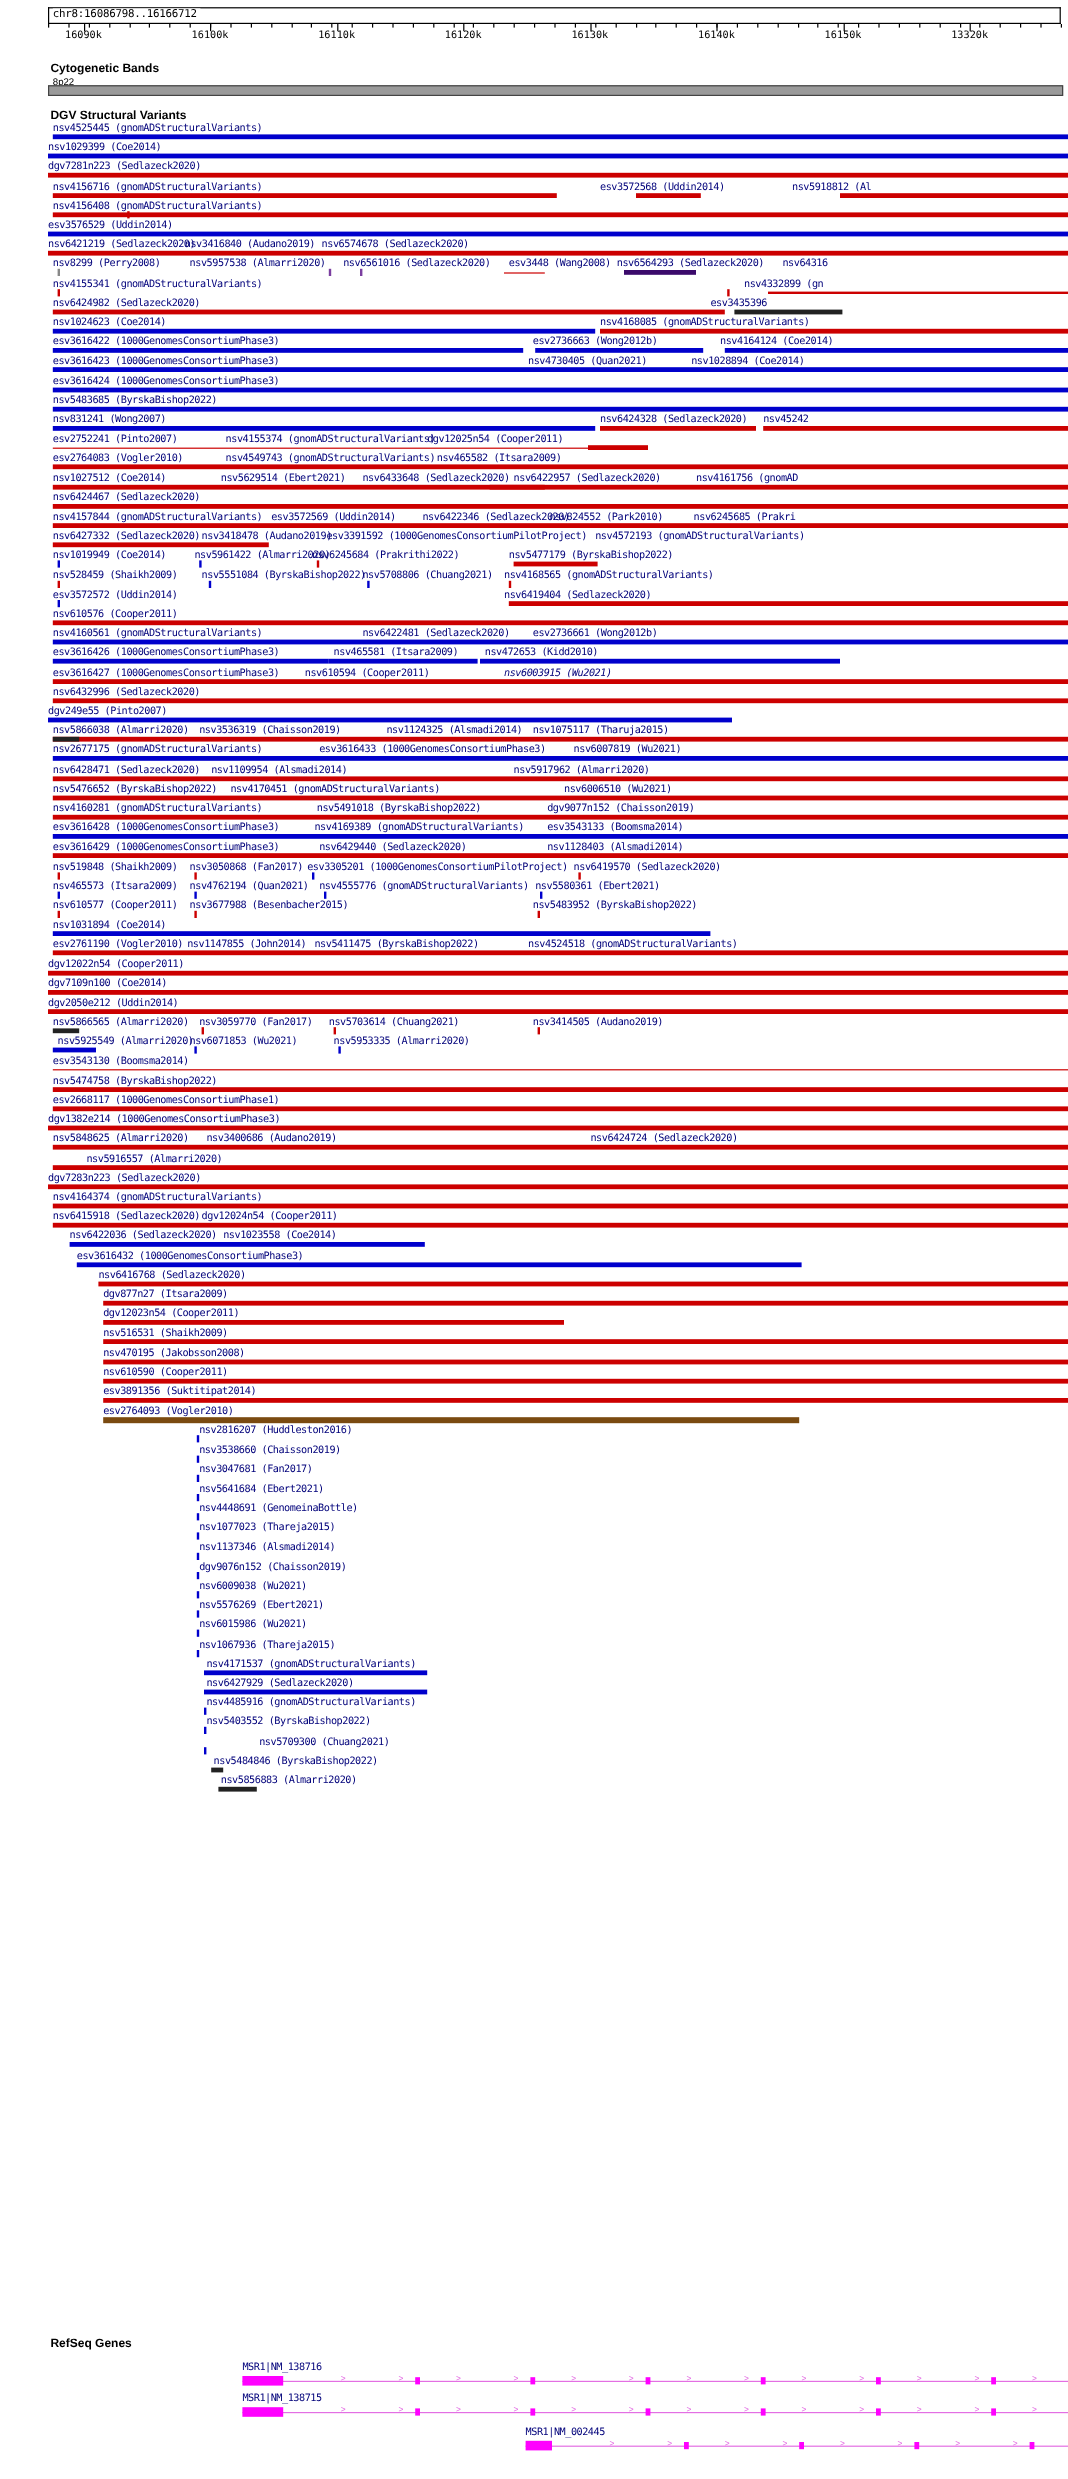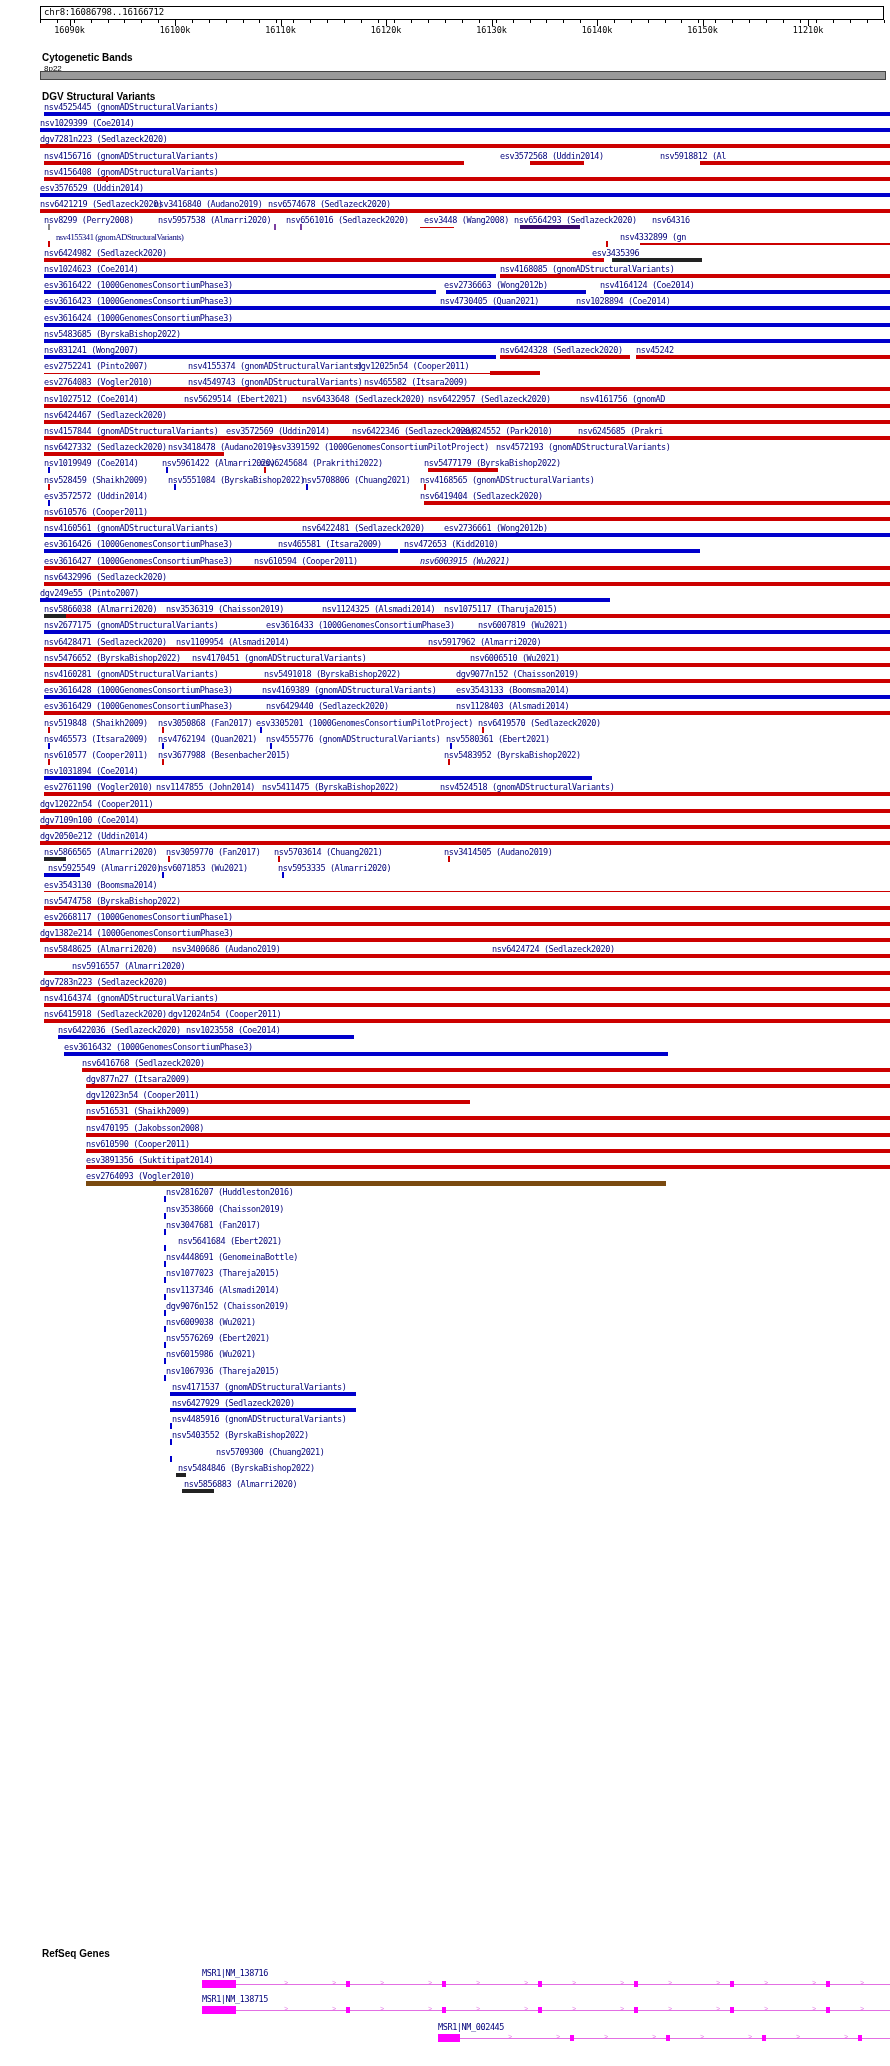--- a/index.html
+++ b/index.html
@@ -217,21 +217,21 @@
         <div class="tick-text" style="left: 240.54px;">16110k</div>
         <div class="tick-major" style="left: 346.04px;"></div>
         <div class="tick-text" style="left: 346.04px;">16120k</div>
         <div class="tick-major" style="left: 451.54px;"></div>
         <div class="tick-text" style="left: 451.54px;">16130k</div>
         <div class="tick-major" style="left: 557.04px;"></div>
         <div class="tick-text" style="left: 557.04px;">16140k</div>
         <div class="tick-major" style="left: 662.54px;"></div>
         <div class="tick-text" style="left: 662.54px;">16150k</div>
         <div class="tick-major" style="left: 768.04px;"></div>
-        <div class="tick-text" style="left: 768.04px;">11210k</div>
+        <div class="tick-text" style="left: 768.04px;">13320k</div>
       </div>
   </div>
 
   <div class="section-title" style="left:42px; top:52px;">Cytogenetic Bands</div>
   <div class="section-sub" style="left:44px; top:64px;">8p22</div>
   <div class="cyto-bar" style="top:71px; width:846px;"></div>
 
   <div class="section-title" style="left:42px; top:91px;">DGV Structural Variants</div>
   <div id="variant-rows">
       <div class="vrow" style="top: 102px;">
@@ -276,21 +276,21 @@
         <div class="vlabel" style="left: 424px;">esv3448 (Wang2008)</div>
         <div class="vlabel" style="left: 514px;">nsv6564293 (Sedlazeck2020)</div>
         <div class="vlabel" style="left: 652px;">nsv64316</div>
         <div class="vbar" style="left: 420px; width: 34px; background: rgb(204, 0, 0); height: 1px; top: 11.5px;"></div>
         <div class="vbar" style="left: 520px; width: 60px; background: rgb(59, 10, 107);"></div>
         <div class="vtick" style="left: 48px; background: rgb(136, 136, 136);"></div>
         <div class="vtick" style="left: 274px; background: rgb(123, 63, 160);"></div>
         <div class="vtick" style="left: 300px; background: rgb(123, 63, 160);"></div>
       </div>
       <div class="vrow" style="top: 231.6px;">
-        <div class="vlabel" style="left: 56px; font-family: Liberation Serif, serif;">nsv4155341 (gnomADStructuralVariants)</div>
+        <div class="vlabel" style="left: 44px;">nsv4155341 (gnomADStructuralVariants)</div>
         <div class="vlabel" style="left: 620px;">nsv4332899 (gn</div>
         <div class="vbar" style="left: 640px; width: 250px; background: rgb(204, 0, 0); height: 2px; top: 11px;"></div>
         <div class="vtick" style="left: 48px; background: rgb(204, 0, 0);"></div>
         <div class="vtick" style="left: 606px; background: rgb(204, 0, 0);"></div>
       </div>
       <div class="vrow" style="top: 247.8px;">
         <div class="vlabel" style="left: 44px;">nsv6424982 (Sedlazeck2020)</div>
         <div class="vlabel" style="left: 592px;">esv3435396</div>
         <div class="vbar" style="left: 44px; width: 560px; background: rgb(204, 0, 0);"></div>
         <div class="vbar" style="left: 612px; width: 90px; background: rgb(34, 34, 34);"></div>
@@ -629,21 +629,21 @@
       </div>
       <div class="vrow" style="top: 1203.6px;">
         <div class="vlabel" style="left: 166px;">nsv3538660 (Chaisson2019)</div>
         <div class="vtick" style="left: 164px; background: rgb(0, 0, 204);"></div>
       </div>
       <div class="vrow" style="top: 1219.8px;">
         <div class="vlabel" style="left: 166px;">nsv3047681 (Fan2017)</div>
         <div class="vtick" style="left: 164px; background: rgb(0, 0, 204);"></div>
       </div>
       <div class="vrow" style="top: 1236px;">
-        <div class="vlabel" style="left: 166px; margin-left: 12px;">nsv5641684 (Ebert2021)</div>
+        <div class="vlabel" style="left: 166px;">nsv5641684 (Ebert2021)</div>
         <div class="vtick" style="left: 164px; background: rgb(0, 0, 204);"></div>
       </div>
       <div class="vrow" style="top: 1252.2px;">
         <div class="vlabel" style="left: 166px;">nsv4448691 (GenomeinaBottle)</div>
         <div class="vtick" style="left: 164px; background: rgb(0, 0, 204);"></div>
       </div>
       <div class="vrow" style="top: 1268.4px;">
         <div class="vlabel" style="left: 166px;">nsv1077023 (Thareja2015)</div>
         <div class="vtick" style="left: 164px; background: rgb(0, 0, 204);"></div>
       </div>

